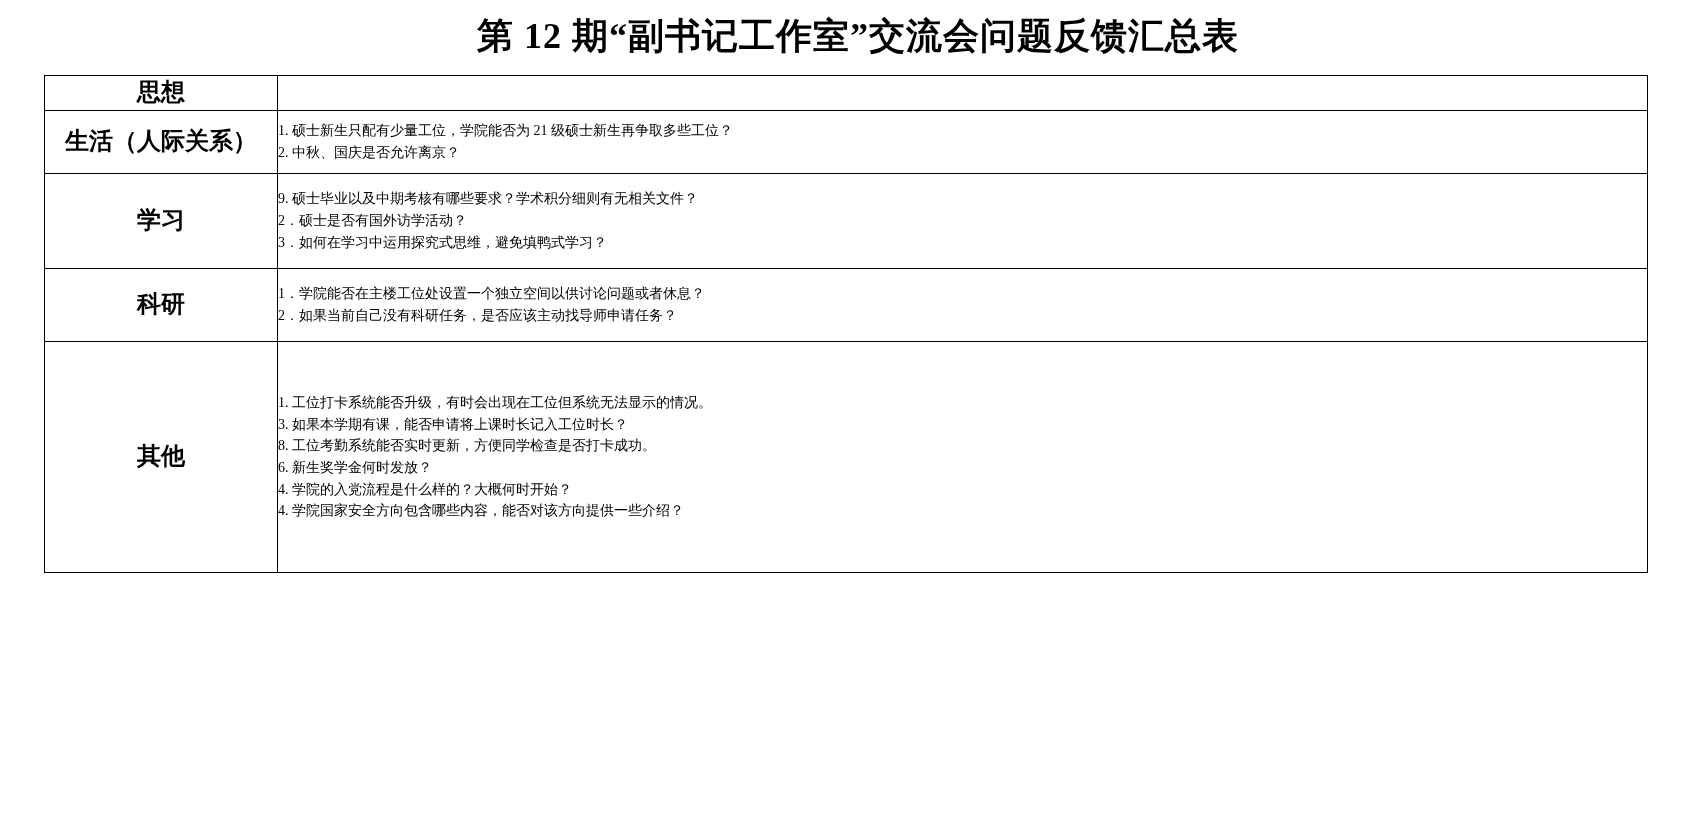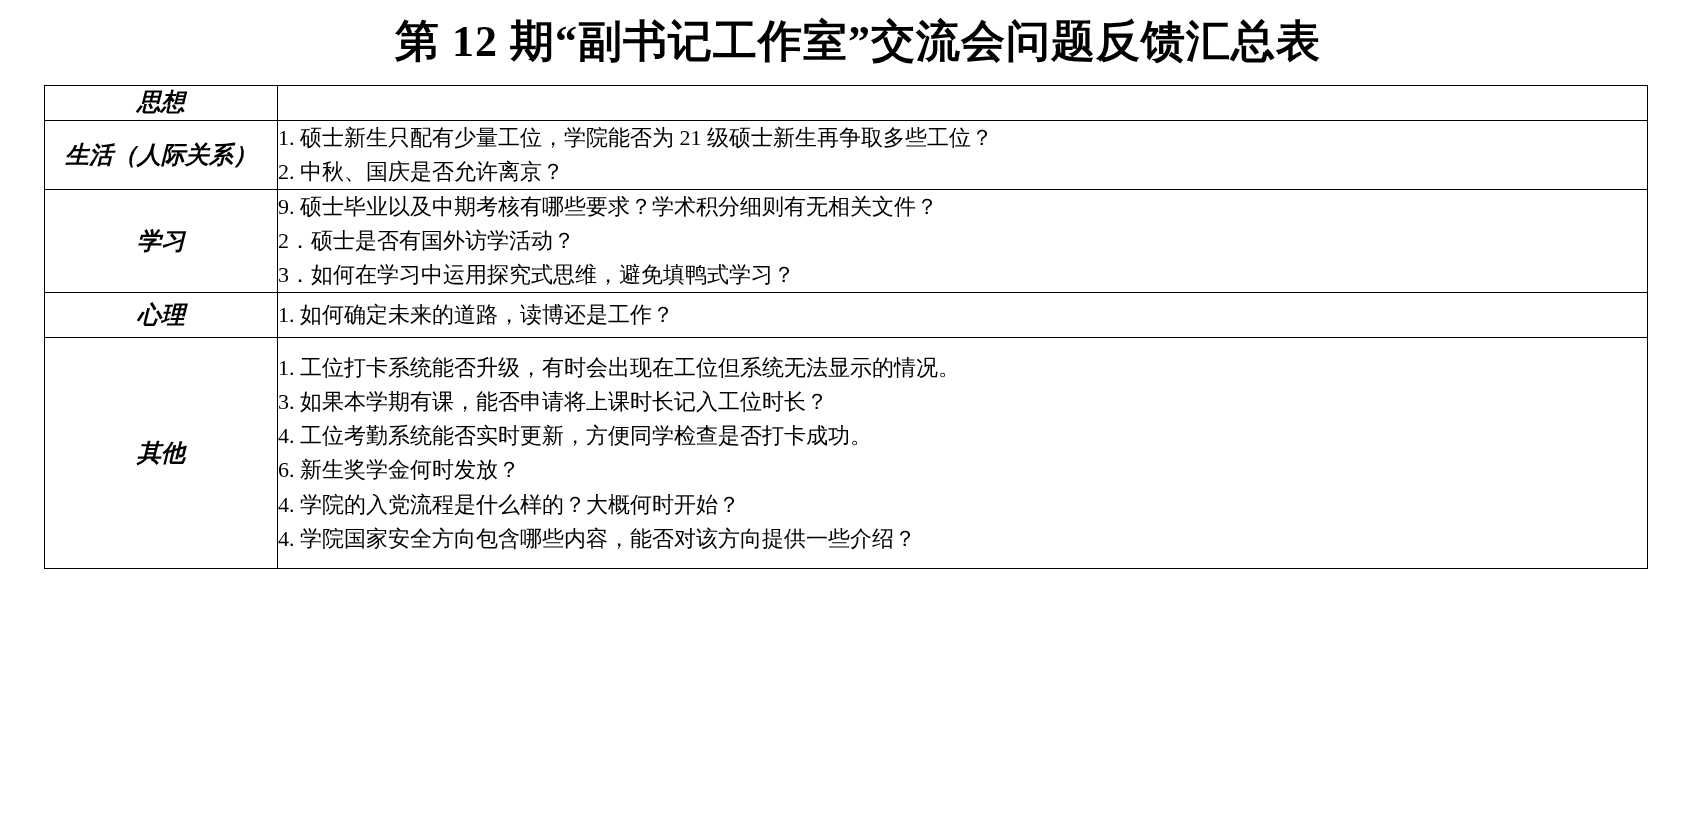--- a/index.html
+++ b/index.html
@@ -16,21 +16,21 @@
   }
   .page {
     position: relative;
     width: 1692px;
     height: 816px;
     box-sizing: border-box;
     padding: 0;
   }
   .doc-title {
     text-align: center;
-    font-size: 44px;
+    font-size: 36px;
     font-weight: bold;
     letter-spacing: 1px;
     padding-top: 12px;
     padding-bottom: 14px;
     font-family: "Liberation Serif", "DejaVu Serif", serif;
     padding-left: 24px;
   }
   table.feedback-table {
     border-collapse: collapse;
     margin: 0 auto;
@@ -42,25 +42,24 @@
     vertical-align: middle;
     padding: 0;
   }
   td.cat-cell {
     width: 232px;
     text-align: center;
     font-weight: bold;
     font-size: 24px;
     line-height: 1.3;
     padding: 6px 4px;
-    font-style: italic;
   }
   td.items-cell {
     padding: 8px 14px 8px 14px;
-    font-size: 22px;
+    font-size: 14px;
     line-height: 1.55;
   }
   .item-line {
     white-space: nowrap;
     overflow: hidden;
     text-overflow: clip;
   }
   
   .row-h-46 td { height: 34px; }
   .row-h-72 td { height: 62px; }
@@ -94,35 +93,36 @@
 
       <tr class="row-h-104">
         <td class="cat-cell">学习</td>
         <td class="items-cell">
           <div class="item-line">9. 硕士毕业以及中期考核有哪些要求？学术积分细则有无相关文件？</div>
           <div class="item-line">2．硕士是否有国外访学活动？</div>
           <div class="item-line">3．如何在学习中运用探究式思维，避免填鸭式学习？</div>
         </td>
       </tr>
 
+      <tr class="row-h-82">
+        <td class="cat-cell">科研</td>
+        <td class="items-cell">
+          <div class="item-line">1．学院能否在主楼工位处设置一个独立空间以供讨论问题或者休息？</div>
+          <div class="item-line">2．如果当前自己没有科研任务，是否应该主动找导师申请任务？</div>
+        </td>
+      </tr>
 
 
-      <tr class="row-h-56">
-        <td class="cat-cell">心理</td>
-        <td class="items-cell">
-          <div class="item-line">1. 如何确定未来的道路，读博还是工作？</div>
-        </td>
-      </tr>
 
       <tr class="row-h-240">
         <td class="cat-cell">其他</td>
         <td class="items-cell">
           <div class="item-line">1. 工位打卡系统能否升级，有时会出现在工位但系统无法显示的情况。</div>
           <div class="item-line">3. 如果本学期有课，能否申请将上课时长记入工位时长？</div>
-          <div class="item-line">4. 工位考勤系统能否实时更新，方便同学检查是否打卡成功。</div>
+          <div class="item-line">8. 工位考勤系统能否实时更新，方便同学检查是否打卡成功。</div>
           <div class="item-line">6. 新生奖学金何时发放？</div>
           <div class="item-line">4. 学院的入党流程是什么样的？大概何时开始？</div>
           <div class="item-line">4. 学院国家安全方向包含哪些内容，能否对该方向提供一些介绍？</div>
         </td>
       </tr>
 
     </tbody>
   </table>
 
 </div>

